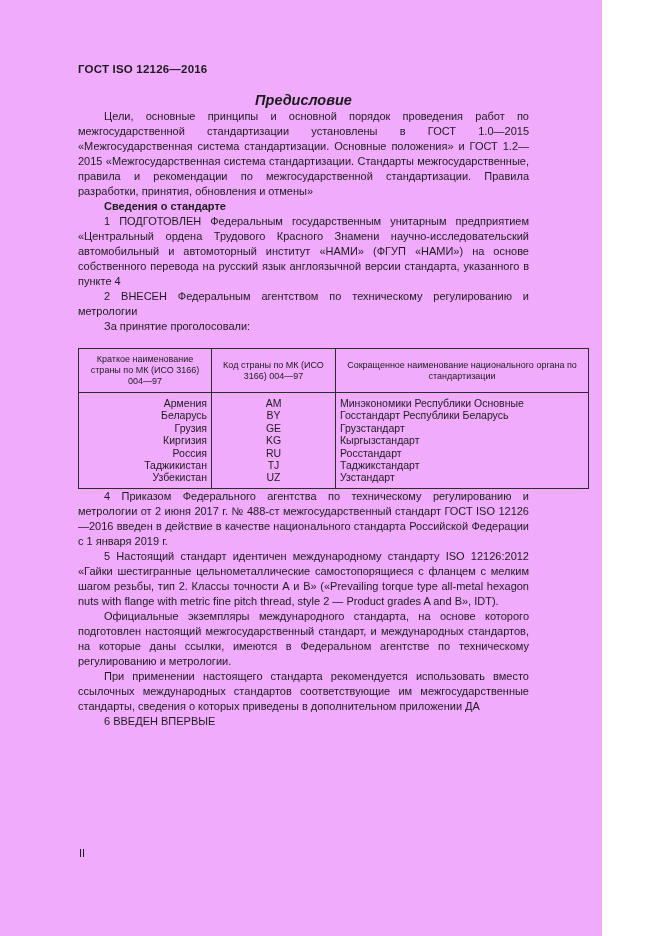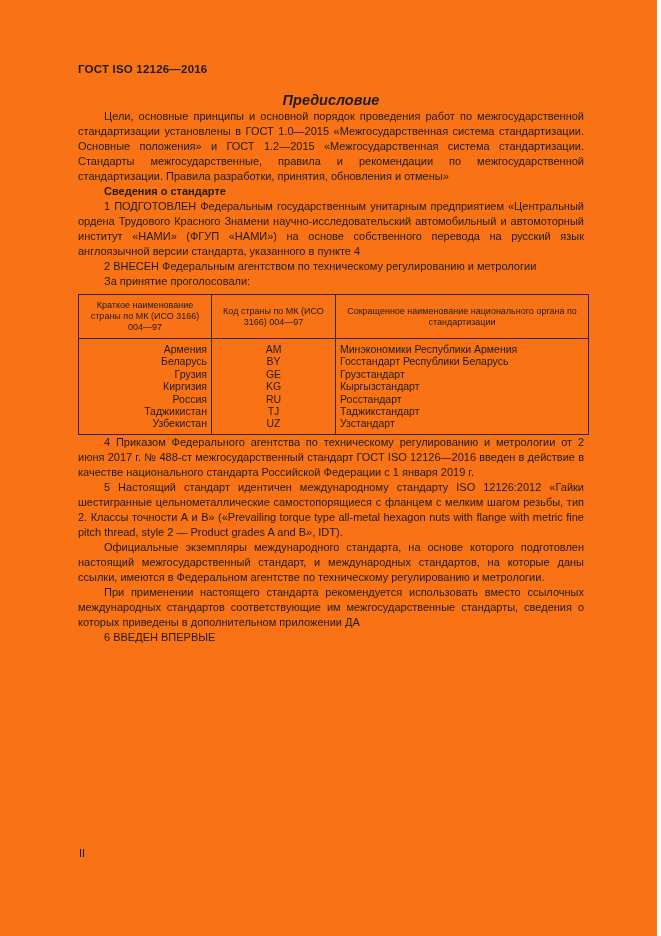--- a/index.html
+++ b/index.html
@@ -1,19 +1,19 @@
 <!DOCTYPE html>
 <html><head>
 <meta charset="utf-8">
 <style>
   html, body { margin:0; padding:0; background:#ffffff; }
   .page {
     position:relative;
-    width:657px; height:936px;
-    background:#f97316;
+    width:602px; height:936px;
+    background:#f0abfc;
     color:#1c1c1c;
     font-family:"Liberation Sans", sans-serif;
     box-sizing:border-box;
     padding:62px 73px 0 78px;
     overflow:hidden;
   }
   .running-header {
     font-weight:bold;
     font-size:11.5px;
     line-height:14px;
@@ -40,21 +40,21 @@
   .mt-item1   { margin-top:11px; }
   .mt-vote    { margin-top:5px; }
   .mt-item4   { margin-top:15px; }
   .mt-item5   { margin-top:8px; }
   .mt-item6   { margin-top:8px; }
 
   table.vote {
     border-collapse:collapse;
     table-layout:fixed;
     width:510px;
-    margin-top:5px;
+    margin-top:14px;
   }
   table.vote col.c1 { width:133px; }
   table.vote col.c2 { width:124px; }
   table.vote col.c3 { width:253px; }
   table.vote th {
     border:1px solid #2b2b2b;
     font-weight:normal;
     font-size:9px;
     line-height:11px;
     text-align:center;
@@ -111,21 +111,21 @@
       <tr>
         <th>Краткое наименование страны по МК (ИСО 3166) 004—97</th>
         <th>Код страны по МК (ИСО 3166) 004—97</th>
         <th>Сокращенное наименование национального органа по стандартизации</th>
       </tr>
     </thead>
     <tbody>
       <tr>
         <td class="cell-country">Армения</td>
         <td class="cell-code">AM</td>
-        <td class="cell-body">Минэкономики Республики Армения</td>
+        <td class="cell-body">Минэкономики Республики Основные</td>
       </tr>
       <tr>
         <td class="cell-country">Беларусь</td>
         <td class="cell-code">BY</td>
         <td class="cell-body">Госстандарт Республики Беларусь</td>
       </tr>
       <tr>
         <td class="cell-country">Грузия</td>
         <td class="cell-code">GE</td>
         <td class="cell-body">Грузстандарт</td>

